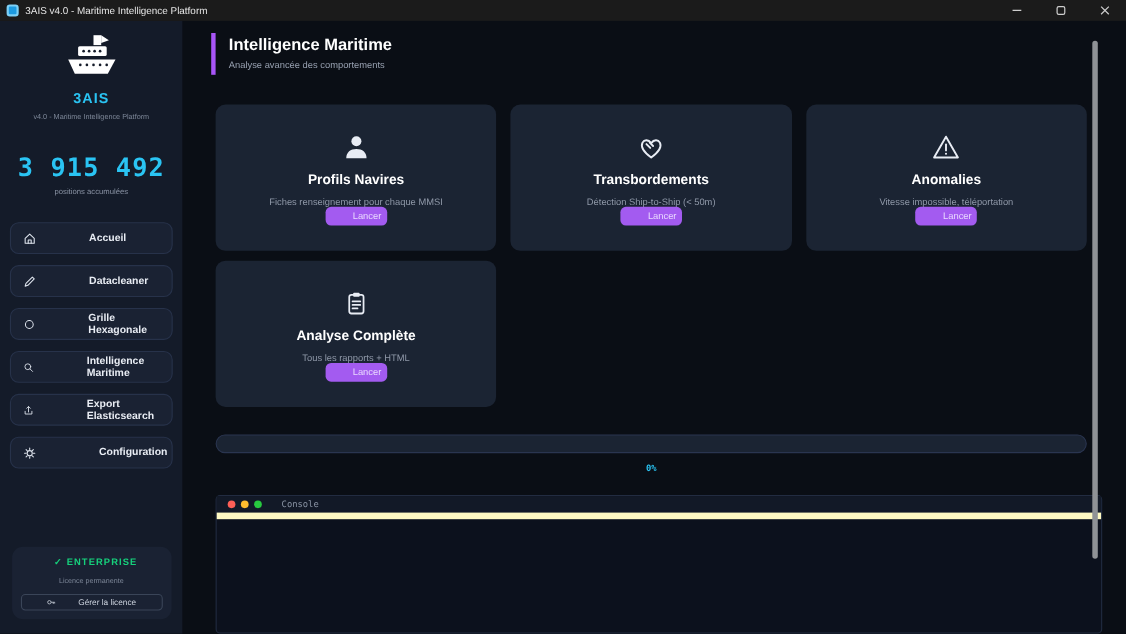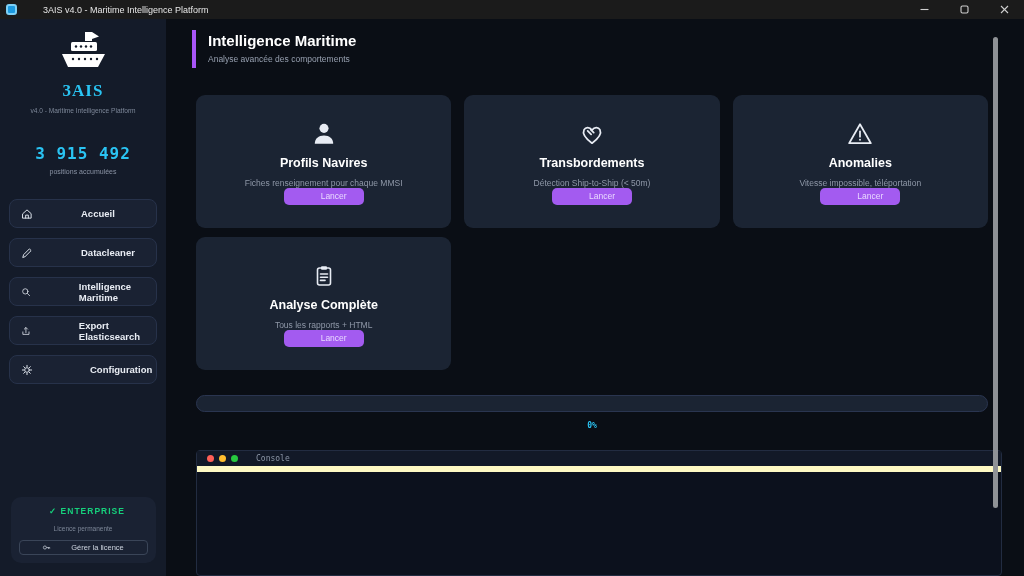--- a/index.html
+++ b/index.html
@@ -4,34 +4,34 @@
 <style>
   * { margin:0; padding:0; box-sizing:border-box; }
   html,body { width:1024px; height:576px; overflow:hidden; background:#0a0e15;
               font-family:"Liberation Sans", sans-serif; }
 
   
   .titlebar { position:absolute; left:0; top:0; width:1024px; height:19px;
               background:#1b1b1b; display:flex; align-items:center; padding-left:6px; z-index:50; }
   .appicon { width:11px; height:11px; border-radius:3px; background:#1c9ae0;
              border:2px solid #7ed0f5; margin-right:6px; }
-  .titlebar-text { color:#e6e6e6; font-size:9px;margin-left:20px; }
+  .titlebar-text { color:#e6e6e6; font-size:9px; }
   .wincontrols { margin-left:auto; display:flex; }
   .winbtn { width:40px; height:19px; display:flex; align-items:center; justify-content:center; }
   .winbtn svg { stroke:#cfcfcf; stroke-width:1.1; fill:none; }
 
   
   .sidebar { position:absolute; left:0; top:19px; width:166px; height:557px;
              background:#141b29; display:flex; flex-direction:column; align-items:center; }
   .logo { margin-top:12px; }
-  .app-name { margin-top:4px; color:#2ac4f3; font-family:Liberation Serif, serif;
-              font-weight:bold; font-size:17px; letter-spacing:1px;text-align:right; }
+  .app-name { margin-top:4px; color:#2ac4f3; font-family:Liberation Sans, sans-serif;
+              font-weight:bold; font-size:13px; letter-spacing:1px;text-align:right; }
   .app-sub { margin-top:6px; color:#7d8798; font-size:6.6px; }
   .stat-value { margin-top:30px; color:#2ac4f3; font-family:"DejaVu Sans Mono", monospace;
-                font-weight:bold; font-size:16px; letter-spacing:1px; }
+                font-weight:bold; font-size:23px; letter-spacing:1px; }
   .stat-label { margin-top:5px; color:#8a93a4; font-size:7px; }
   .nav { margin-top:24px; width:148px; display:flex; flex-direction:column; }
   .nav-item { height:29px; margin-bottom:10px; background:#1a2233; border:1px solid #27324a;
               border-radius:8px; display:flex; align-items:center; padding-left:11px; cursor:pointer;gap:39px; }
   .nav-item svg { stroke:#dfe5ee; fill:none; stroke-width:1.3; stroke-linejoin:round; stroke-linecap:round; }
   .nav-label { margin-left:9px; color:#e9edf4; font-size:9.5px; font-weight:bold; }
   .nav-item.wide .nav-label { margin-left:18px; }
 
   .license-box { margin-top:auto; margin-bottom:13px; width:145px; background:#1a2233;
                  border-radius:10px; padding:9px 8px 8px 8px; text-align:center; }
@@ -50,21 +50,21 @@
   .page-sub { margin-top:5px; color:#98a1b1; font-size:8.5px; }
 
   .cards { position:absolute; left:30px; top:76px; width:792px;
            display:grid; grid-template-columns:1fr 1fr 1fr; gap:9px 13px; }
   .card { height:133px; background:#1b2433; border-radius:9px; display:flex; flex-direction:column;
           align-items:center; justify-content:center; }
   .card-icon { height:30px; display:flex; align-items:center; }
   .card-icon svg { stroke:#e8ecf4; fill:none; stroke-width:1.6; stroke-linejoin:round; stroke-linecap:round; }
   .card-title { margin-top:7px; color:#fff; font-size:12.5px; font-weight:bold; }
   .card-sub { margin-top:8px; color:#8f98a8; font-size:8.5px; }
-  .card-btn { width:80px; height:17px; background:#a35bf0; border:none;
+  .card-btn { width:56px; height:17px; background:#a35bf0; border:none;
               border-radius:5px; color:#e9d9ff; font-size:8.5px; cursor:pointer;
               font-family:"Liberation Sans", sans-serif;padding-left:20px; }
 
   .progress-track { position:absolute; left:30px; top:376px; width:792px; height:17px;
                     background:#1b2433; border:1px solid #2a3550; border-radius:9px; overflow:hidden; }
   .progress-fill { height:100%; width:0%; background:#a855f7; }
   .progress-label { position:absolute; left:30px; top:402px; width:792px; text-align:center;
                     color:#2ac4f3; font-size:8px; font-family:"DejaVu Sans Mono", monospace; font-weight:bold; }
 
   .console { position:absolute; left:30px; top:431px; width:806px; height:126px;
@@ -138,20 +138,26 @@
       <span class="nav-label">Accueil</span>
     </div>
     <div class="nav-item">
       <svg width="12" height="12" viewBox="0 0 16 16">
           <path d="M2.5 13.5 L3.5 10.2 L11.2 2.5 L13.5 4.8 L5.8 12.5 Z"></path>
         </svg>
       <span class="nav-label">Datacleaner</span>
     </div>
     <div class="nav-item">
       <svg width="12" height="12" viewBox="0 0 16 16">
+          <circle cx="8" cy="8" r="5"></circle>
+        </svg>
+      <span class="nav-label">Grille Hexagonale</span>
+    </div>
+    <div class="nav-item">
+      <svg width="12" height="12" viewBox="0 0 16 16">
           <circle cx="7" cy="7" r="4.3"></circle>
           <line x1="10.3" y1="10.3" x2="14" y2="14"></line>
         </svg>
       <span class="nav-label">Intelligence Maritime</span>
     </div>
     <div class="nav-item">
       <svg width="12" height="12" viewBox="0 0 16 16">
           <path d="M3 9.5 V13.5 H13 V9.5"></path>
           <line x1="8" y1="10.5" x2="8" y2="2.8"></line>
           <path d="M5.3 5 L8 2.3 L10.7 5"></path>

